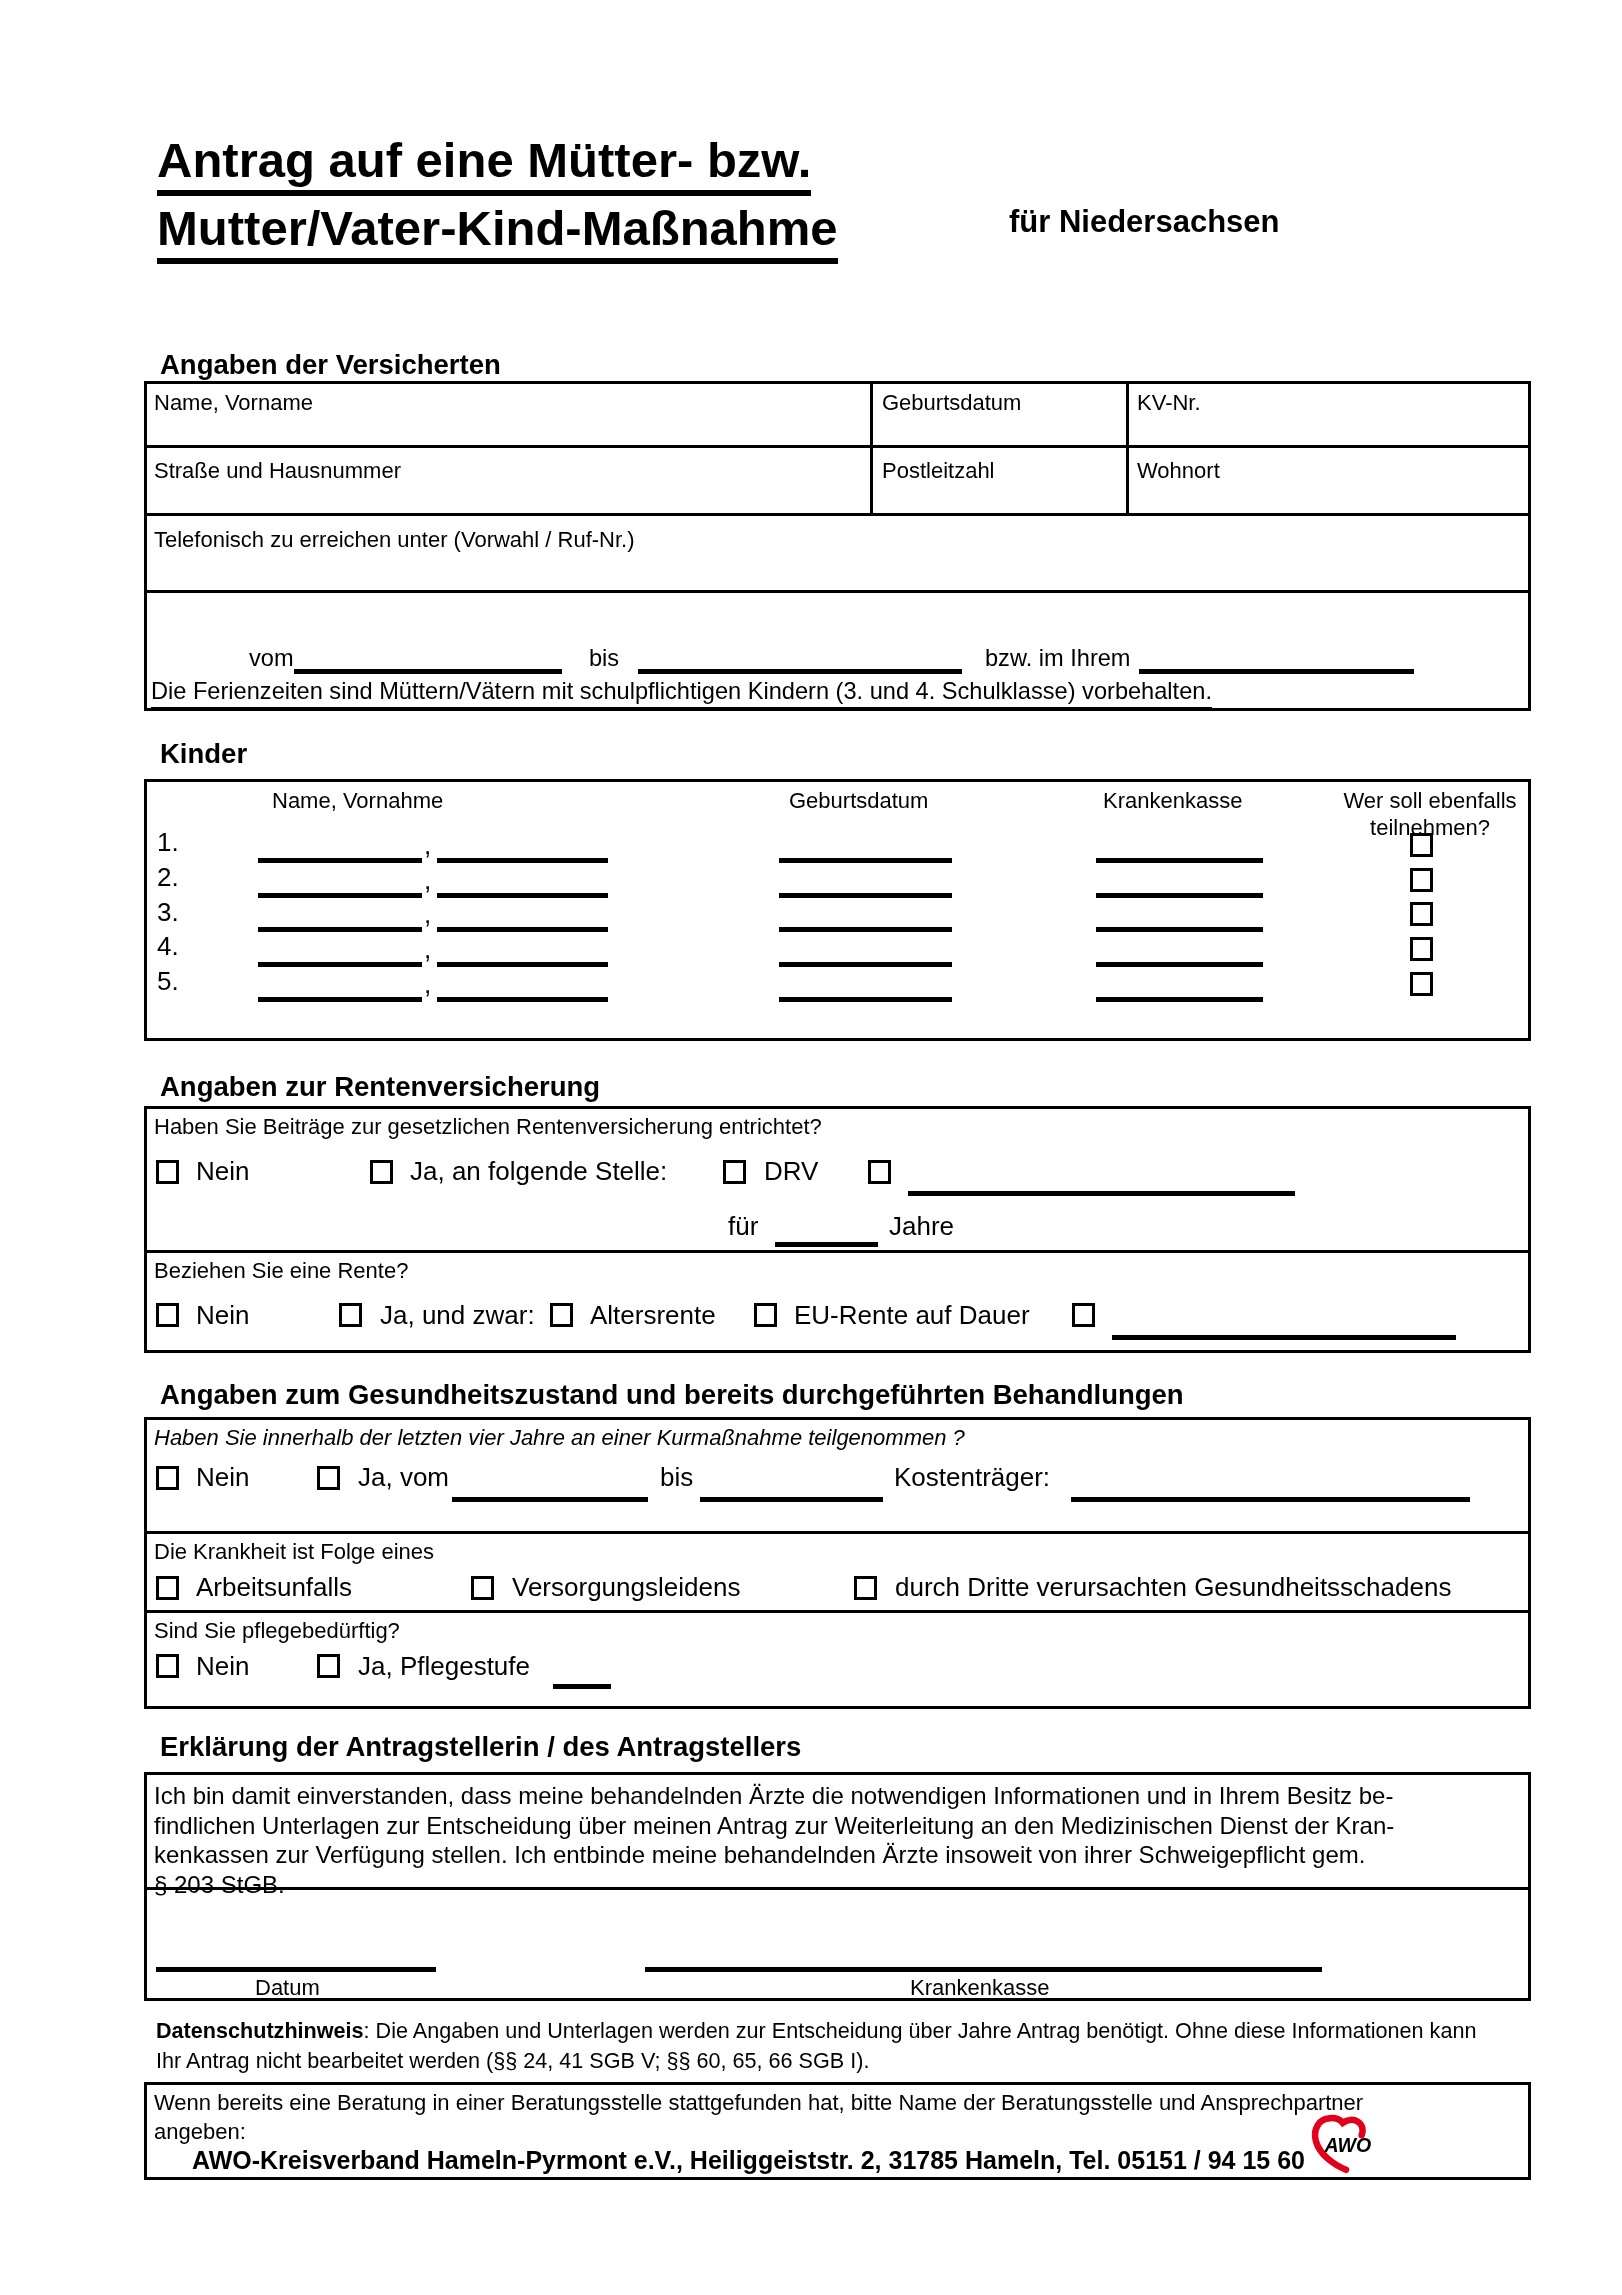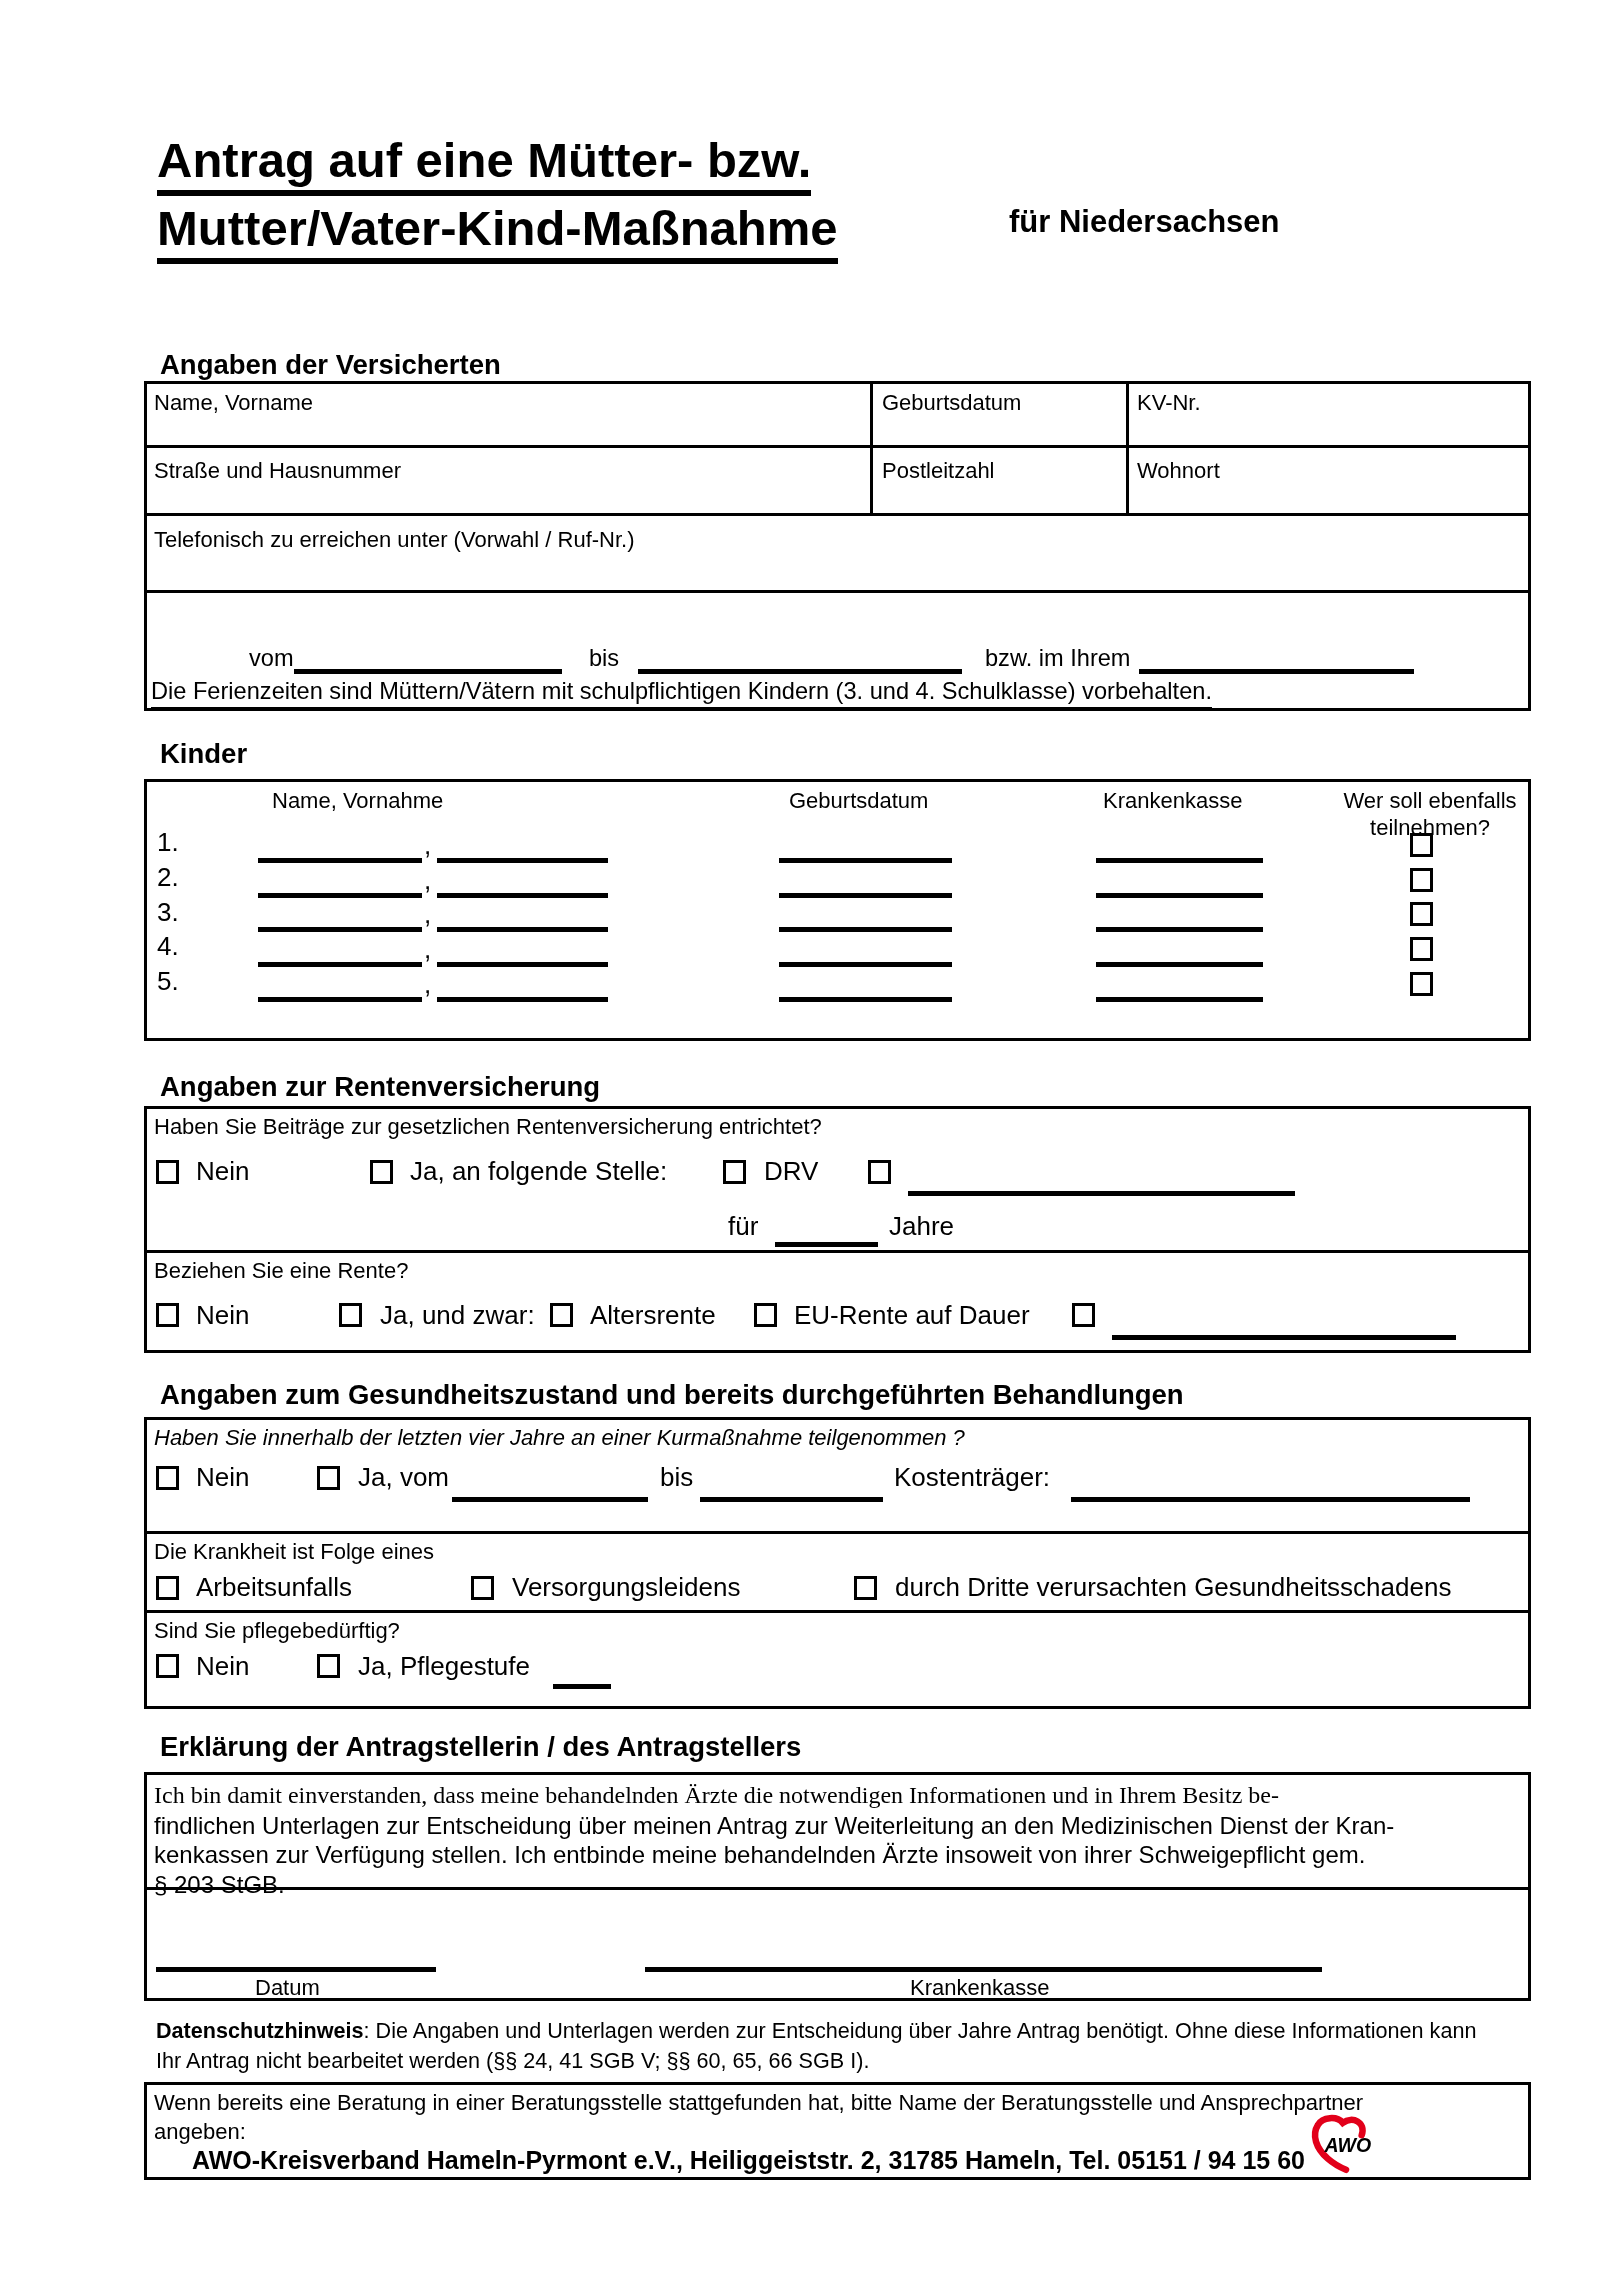--- a/index.html
+++ b/index.html
@@ -164,21 +164,21 @@
   <span class="t f34" style="left:154px;top:1618px;">Sind Sie pflegebedürftig?</span>
   <span class="cb" style="left:156px;top:1654px;"></span>
   <span class="t f40" style="left:196px;top:1652px;">Nein</span>
   <span class="cb" style="left:317px;top:1654px;"></span>
   <span class="t f40" style="left:358px;top:1652px;">Ja, Pflegestufe</span>
   <span class="wl" style="left:553px;top:1684px;width:58px;"></span>
 
   <span class="h" style="left:160px;top:1731px;">Erklärung der Antragstellerin / des Antragstellers</span>
   <div class="box" style="left:144px;top:1772px;width:1387px;height:229px;"></div>
   <div class="hdiv" style="left:144px;top:1887px;width:1387px;"></div>
-  <span class="erk" style="left:154px;top:1781px;font-family:Liberation Serif, serif;">Ich bin damit einverstanden, dass meine behandelnden Ärzte die notwendigen Informationen und in Ihrem Besitz be-</span>
+  <span class="erk" style="left:154px;top:1781px;">Ich bin damit einverstanden, dass meine behandelnden Ärzte die notwendigen Informationen und in Ihrem Besitz be-</span>
   <span class="erk" style="left:154px;top:1811px;">findlichen Unterlagen zur Entscheidung über meinen Antrag zur Weiterleitung an den Medizinischen Dienst der Kran-</span>
   <span class="erk" style="left:154px;top:1840px;">kenkassen zur Verfügung stellen. Ich entbinde meine behandelnden Ärzte insoweit von ihrer Schweigepflicht gem.</span>
   <span class="erk" style="left:154px;top:1870px;">§ 203 StGB.</span>
   <span class="wl" style="left:156px;top:1967px;width:280px;"></span>
   <span class="wl" style="left:645px;top:1967px;width:677px;"></span>
   <span class="t f34" style="left:255px;top:1975px;">Datum</span>
   <span class="t f34" style="left:910px;top:1975px;">Krankenkasse</span>
 
   <span class="t f33" style="left:156px;top:2019px;"><span class="b">Datenschutzhinweis</span><span>: Die Angaben und Unterlagen werden zur Entscheidung über Jahre Antrag benötigt. Ohne diese Informationen kann</span></span>
   <span class="t f33" style="left:156px;top:2049px;">Ihr Antrag nicht bearbeitet werden (§§ 24, 41 SGB V; §§ 60, 65, 66 SGB I).</span>

